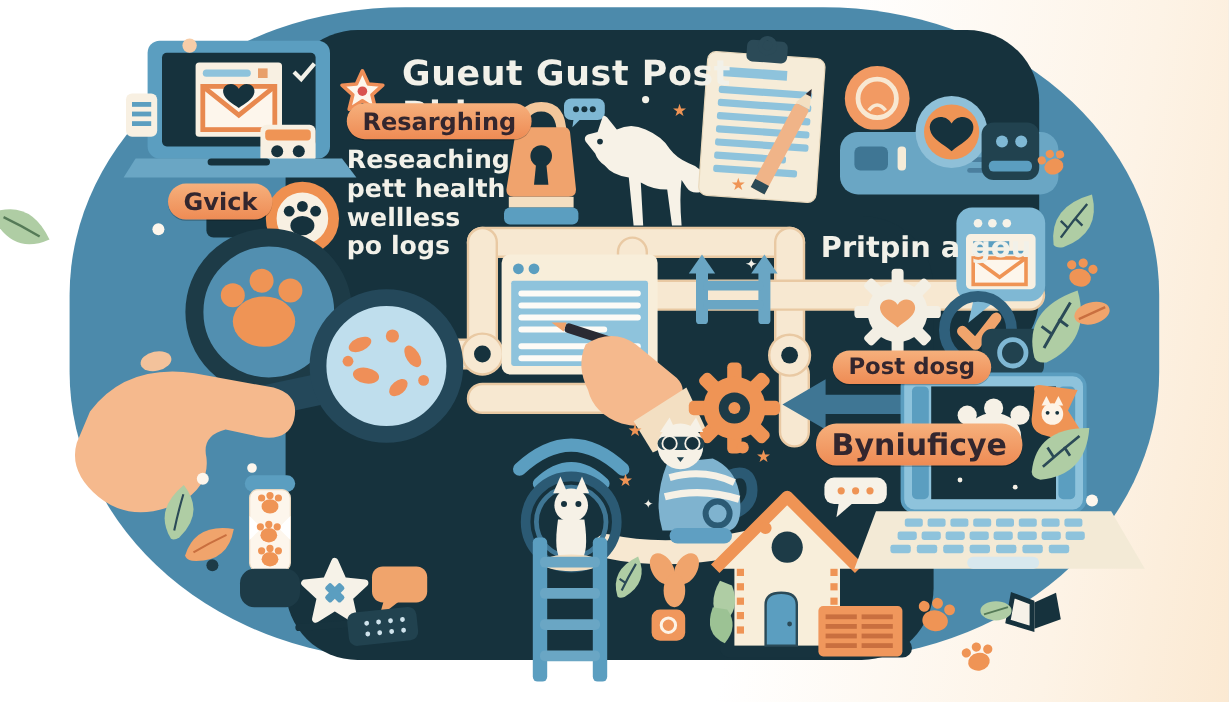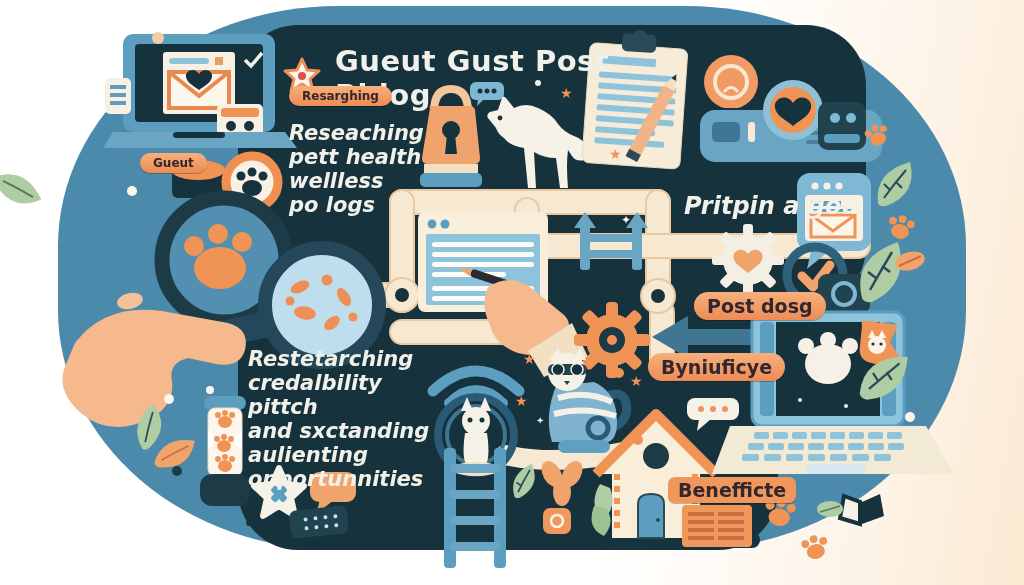--- a/index.html
+++ b/index.html
@@ -12,25 +12,25 @@
   .stage{position:relative;width:1024px;height:585px;overflow:hidden;
     background:linear-gradient(100deg,#ffffff 0%,#ffffff 62%,#fdf3e6 86%,#fbe9d2 100%);}
   .abs{position:absolute;}
   .blob{left:58px;top:6px;width:908px;height:544px;background:var(--c-blob);
     border-radius:280px/240px;}
   .dark-a{left:238px;top:25px;width:628px;height:282px;background:var(--c-dark);border-radius:60px;}
   .dark-b{left:238px;top:180px;width:540px;height:370px;background:var(--c-dark);border-radius:60px;}
   .title{left:335px;top:44px;width:330px;text-align:left;font-size:29px;font-weight:bold;
     color:var(--c-textlight);letter-spacing:.5px;}
   .pill{position:absolute;display:inline-block;background:linear-gradient(180deg,#f6b07c,#ee8b54);
-    border-radius:17px;padding:3px 13px;font-weight:bold;font-size:12px;color:var(--c-textdark);
+    border-radius:17px;padding:3px 13px;font-weight:bold;font-size:20px;color:var(--c-textdark);
     box-shadow:0 1px 0 rgba(0,0,0,.25);white-space:nowrap;}
   .pill.square{border-radius:7px;background:#f0975c;font-size:19px;padding:2px 10px;}
   .textblock{position:absolute;font-weight:bold;color:var(--c-textlight);white-space:pre-line;
-    font-size:21px;line-height:1.14;font-style:italic;}
+    font-size:21px;line-height:1.14;}
   svg.icon{position:absolute;overflow:visible;}
   .star{position:absolute;color:var(--c-orange);font-size:14px;line-height:1;}
   .star.white{color:#f3f1e8;}
   .dot{position:absolute;border-radius:50%;}
 </style>
 </head>
 <body>
 
 <div class="stage">
 
@@ -561,30 +561,24 @@
   <div class="dot" style="left:535px;top:80px;width:6px;height:6px;background:#f3f1e8"></div>
   <div class="dot" style="left:614px;top:368px;width:10px;height:10px;background:var(--c-orange)"></div>
   <div class="dot" style="left:127px;top:186px;width:10px;height:10px;background:#fdf6ec"></div>
   <div class="dot" style="left:164px;top:394px;width:10px;height:10px;background:#fdf6ec"></div>
   <div class="dot" style="left:206px;top:386px;width:8px;height:8px;background:#fdf6ec"></div>
   <div class="dot" style="left:172px;top:466px;width:10px;height:10px;background:#1d3b47"></div>
   <div class="dot" style="left:905px;top:412px;width:10px;height:10px;background:#fdf6ec"></div>
 
   <div class="abs title">Gueut Gust Post Bblog</div>
 
-  <div class="pill" style="left:140px;top:153px">Gueut</div>
+  <div class="pill" style="left:140px;top:153px">Gvick</div>
   <div class="pill" style="left:289px;top:86px">Resarghing</div>
   <div class="pill" style="left:694px;top:292px;font-size:19px">Post dosg</div>
-  <div class="pill" style="left:648px;top:353px;font-size:19px">Byniuficye</div>
-  <div class="pill square" style="left:668px;top:477px">Benefficte</div>
+  <div class="pill" style="left:680px;top:353px;font-size:25px">Byniuficye</div>
 
   <div class="textblock" style="left:289px;top:122px;width:150px">Reseaching
 pett health
 wellless
 po logs</div>
   <div class="textblock" style="left:684px;top:193px;font-size:24px">Pritpin a gou</div>
-  <div class="textblock" style="left:248px;top:348px;width:200px">Restetarching
-credalbility pittch
-and sxctanding
-aulienting
-opportunnities</div>
 
 </div>
 
 </body></html>

